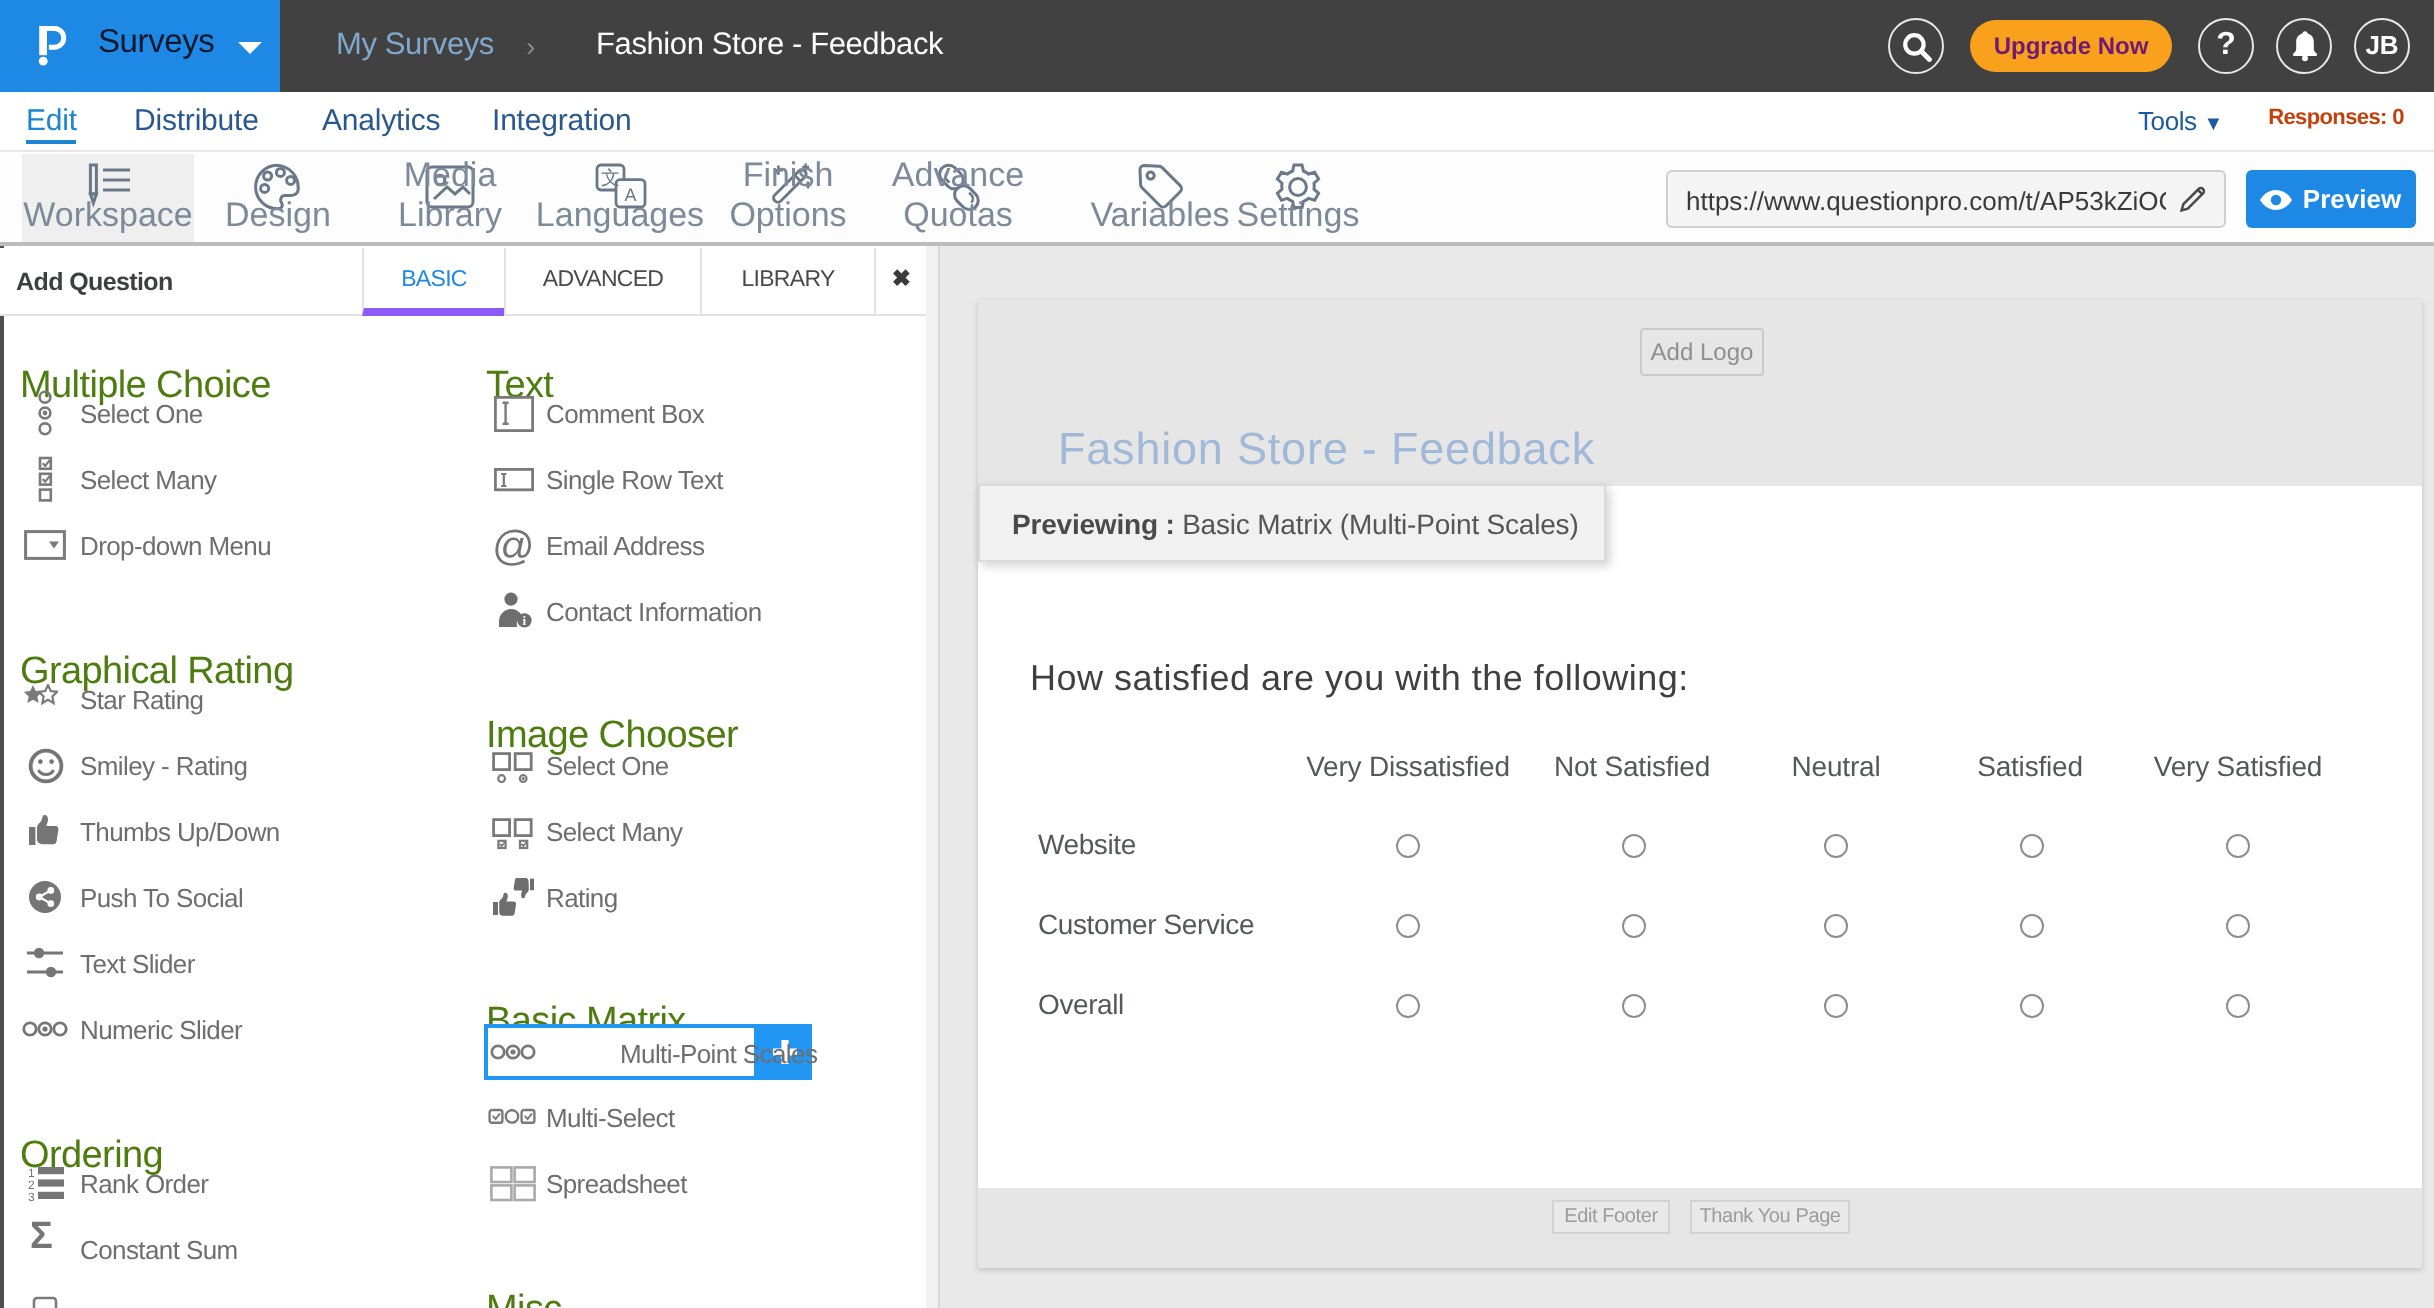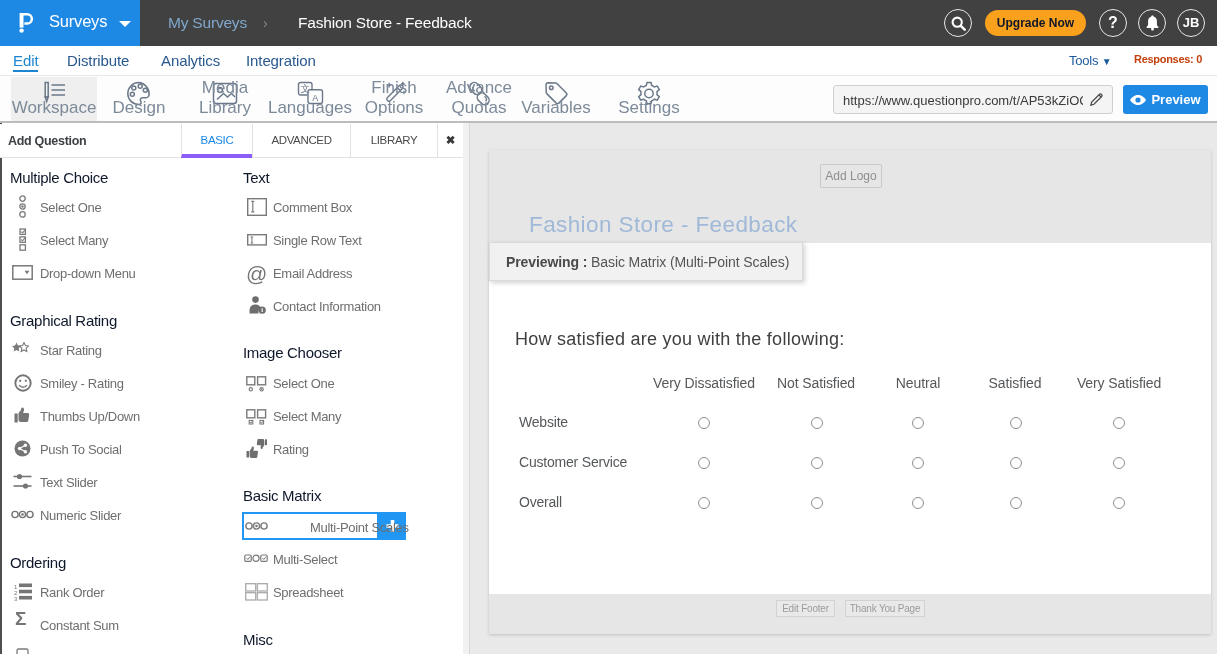--- a/index.html
+++ b/index.html
@@ -3,27 +3,27 @@
 <meta charset="utf-8">
 <style>
 * { margin:0; padding:0; box-sizing:border-box; }
 html,body { width:1217px; height:654px; overflow:hidden; }
 body { font-family:"Liberation Sans", sans-serif; position:relative; background:#fff; }
 .abs { position:absolute; }
 
 
 #topbar { position:absolute; left:0; top:0; width:1217px; height:46px; background:#414141; }
 #brand { position:absolute; left:0; top:0; width:140px; height:46px; background:#1e88e5; }
-#brand .surveys { position:absolute; left:49px; top:12px; color:#ffffff; font-size:16.5px; letter-spacing:-0.2px; }
+#brand .surveys { position:absolute; left:49px; top:12px; color:#0f172a; font-size:16.5px; letter-spacing:-0.2px; }
 #brand .tri { position:absolute; left:119px; top:20.5px; width:0; height:0; border-left:6px solid transparent; border-right:6px solid transparent; border-top:6.5px solid #fff; }
 .crumb1 { position:absolute; left:168px; top:14px; color:#80a8cc; font-size:15.5px; letter-spacing:-0.2px; }
 .crumbsep { position:absolute; left:263px; top:15px; color:#8a8a8a; font-size:14px; }
 .crumb2 { position:absolute; left:298px; top:14px; color:#fdfdfd; font-size:15.5px; letter-spacing:-0.2px; }
 .cicon { position:absolute; top:9px; width:28px; height:28px; border:1.4px solid #e8e8e8; border-radius:50%; color:#fff; text-align:center; }
-#upgrade { position:absolute; left:985px; top:10px; width:101px; height:26px; background:#f9a11c; border-radius:14px; color:#0f172a; font-size:12px; font-weight:bold; text-align:center; line-height:26px; }
+#upgrade { position:absolute; left:985px; top:10px; width:101px; height:26px; background:#f9a11c; border-radius:14px; color:#701a75; font-size:12px; font-weight:bold; text-align:center; line-height:26px; }
 
 
 #navrow { position:absolute; left:0; top:46px; width:1217px; height:30px; background:#fff; border-bottom:1px solid #e7e7e7; }
 .ntab { position:absolute; top:52px; font-size:15px; letter-spacing:-0.1px; color:#29588f; }
 #tools { position:absolute; left:1069px; top:53px; font-size:13px; letter-spacing:-0.2px; color:#1c5a9e; }
 #resp { position:absolute; right:15px; top:53px; font-size:11px; letter-spacing:-0.3px; color:#c2410c;font-weight:bold; }
 
 
 #toolbar { position:absolute; left:0; top:76px; width:1217px; height:47px; background:#fdfdfd; border-bottom:2px solid #bcbcbc; }
 .titem { position:absolute; top:77px; height:44px; text-align:center; }
@@ -33,21 +33,21 @@
 #urlbox { position:absolute; left:833px; top:85px; width:280px; height:29px; background:#f4f4f4; border:1px solid #cfcfcf; border-radius:3px; }
 #urlbox .u { position:absolute; left:9px; top:7px; font-size:13px; color:#3a3a3a; white-space:nowrap; overflow:hidden; width:240px; }
 #preview { position:absolute; left:1123px; top:85px; width:85px; height:29px; background:#1e88e5; border-radius:3px; color:#fff; font-size:13px; font-weight:bold; text-align:center; line-height:29px; }
 
 
 #lpanel { position:absolute; left:0; top:123px; width:463px; height:531px; background:#fff; }
 #ltrack { position:absolute; left:463px; top:123px; width:7px; height:531px; background:#f1f1f1; border-right:1px solid #d8d8d8; }
 #lhead { position:absolute; left:0; top:124px; width:463px; height:34px; border-bottom:1px solid #e2e2e2; background:#fff; }
 #lhead .title { position:absolute; left:8px; top:10px; font-size:12.5px; letter-spacing:-0.3px; font-weight:bold; color:#3d4043; }
 .ltab { position:absolute; top:0; height:34px; border-left:1px solid #e2e2e2; text-align:center; font-size:11.5px; letter-spacing:-0.35px; line-height:33px; color:#4a4a4a; }
-.sect { position:absolute; font-size:15px; letter-spacing:-0.3px; color:#0f172a; transform:translateY(-1.5px); }
+.sect { position:absolute; font-size:19px; letter-spacing:-0.3px; color:#4d7c0f; transform:translateY(-1.5px);margin-top:14px; }
 .item { position:absolute; font-size:13px; letter-spacing:-0.3px; color:#6e6e6e; white-space:nowrap; transform:translateY(1.5px); }
 .icon { position:absolute; z-index:3; }
 
 
 #main { position:absolute; left:470px; top:123px; width:747px; height:531px; background:#e9e9e9; }
 #card { position:absolute; left:489px; top:150px; width:722px; height:484px; background:#e6e6e6; box-shadow:0 1px 3px rgba(0,0,0,0.18); }
 #addlogo { position:absolute; left:820px; top:164px; width:62px; height:24px; border:1px solid #c9c9c9; border-radius:2px; font-size:12px; color:#8f8f8f; text-align:center; line-height:23px; }
 #stitle { position:absolute; left:529px; top:212px; font-size:22.5px; letter-spacing:0.4px; color:#a0b9d8; }
 #qwhite { position:absolute; left:489px; top:243px; width:722px; height:351px; background:#fff; }
 #tooltip { position:absolute; left:489px; top:242px; width:314px; height:39px; background:#f1f1f1; border:1px solid #dadada; box-shadow:2px 2px 5px rgba(0,0,0,0.18); font-size:14px; color:#555; line-height:38px; padding-left:18px; }
@@ -157,21 +157,21 @@
         <rect x="5.2" y="1" width="9" height="13" rx="4.5"></rect>
         <path d="M9.7,4.5 a2.8,2.8 0 0 0 -2.7,2.8 v1.5" stroke-width="1.3"></path>
       </g>
     <g transform="rotate(-45 17.2 17.8)">
         <rect x="12.7" y="11.3" width="9" height="13" rx="4.5"></rect>
         <path d="M17.2,21.3 a2.8,2.8 0 0 0 2.7,-2.8 v-1.5" stroke-width="1.3"></path>
       </g>
   </svg>
   <div class="lbl">Advance Quotas</div>
 </div>
-<div class="titem" style="left:506px; width:100px;">
+<div class="titem" style="left:530px; width:100px;">
   <svg width="25" height="25" viewBox="0 0 25 25" fill="none" stroke="#6b7889" stroke-width="1.5">
     <path d="M2,3.8 a2,2 0 0 1 2,-2 l7.5,0.3 a2.4,2.4 0 0 1 1.6,0.7 l9,9 a2.2,2.2 0 0 1 0,3.1 l-7,7 a2.2,2.2 0 0 1 -3.1,0 l-9,-9 a2.4,2.4 0 0 1 -0.7,-1.6 z"></path>
     <circle cx="7.3" cy="6.8" r="1.8"></circle>
   </svg>
   <div class="lbl">Variables</div>
 </div>
 <div class="titem" style="left:599px; width:100px;">
   <svg width="26" height="25" viewBox="0 0 26 25" fill="none" stroke="#6b7889" stroke-width="1.5">
     <path d="M11,1.5 h4 l0.7,3 a8.6,8.6 0 0 1 2.6,1.5 l3,-0.9 l2,3.4 l-2.3,2.1 a8.6,8.6 0 0 1 0,3 l2.3,2.1 l-2,3.4 l-3,-0.9 a8.6,8.6 0 0 1 -2.6,1.5 l-0.7,3 h-4 l-0.7,-3 a8.6,8.6 0 0 1 -2.6,-1.5 l-3,0.9 l-2,-3.4 l2.3,-2.1 a8.6,8.6 0 0 1 0,-3 l-2.3,-2.1 l2,-3.4 l3,0.9 a8.6,8.6 0 0 1 2.6,-1.5 z"></path>
     <circle cx="13" cy="12.5" r="4.2"></circle>

